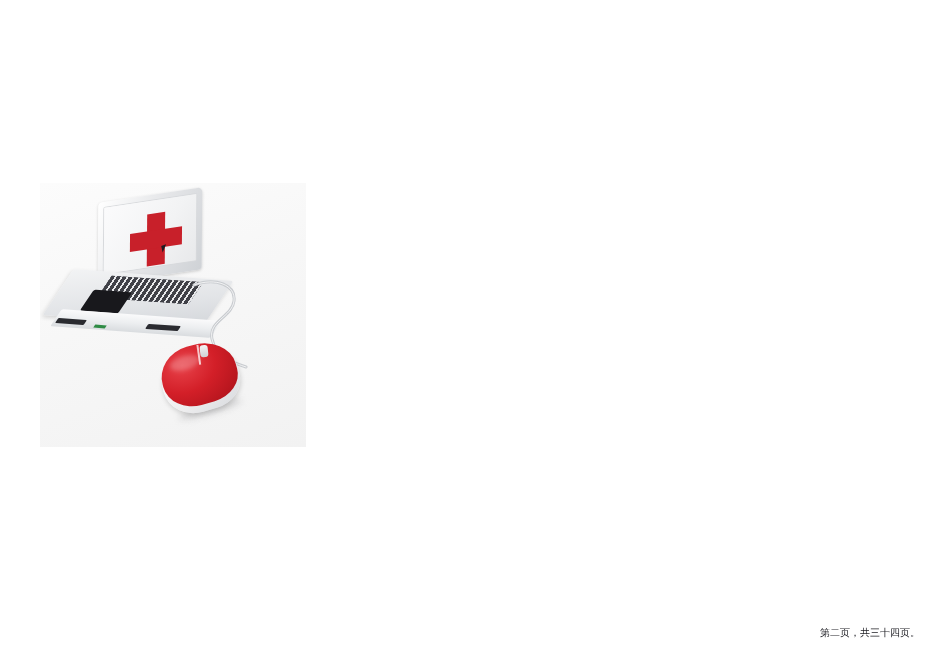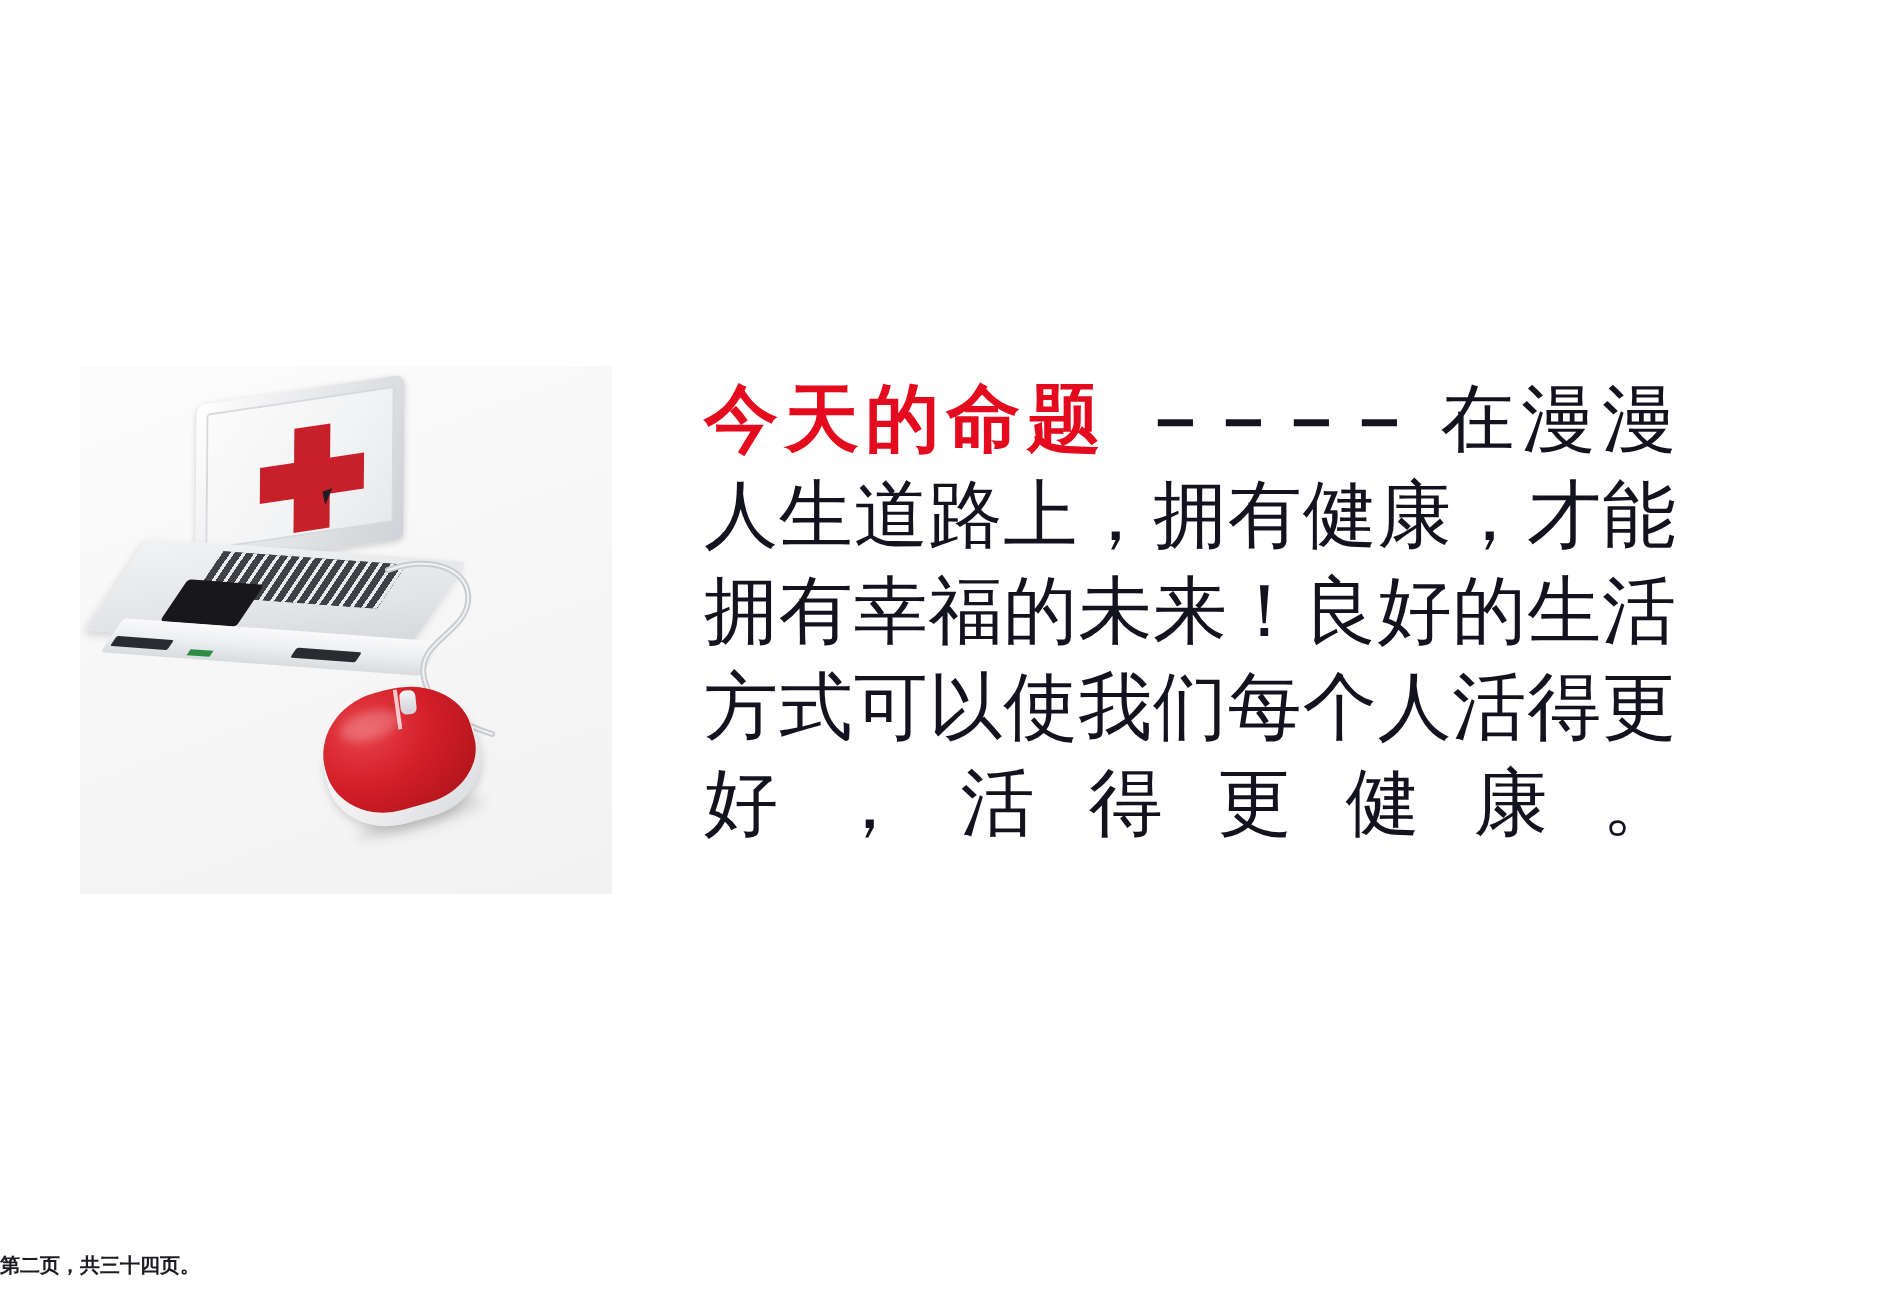--- a/index.html
+++ b/index.html
@@ -241,24 +241,23 @@
     font-weight: 700;
     letter-spacing: -3px;
   }
 
   
   #footer {
     position: absolute;
     left: 0;
     top: 626px;
     width: 920px;
-    text-align: left;
+    text-align: right;
     font-size: 10px;
     color: #1c1c22;
-    font-weight: bold;
   }
 </style>
 </head>
 <body>
 
 <div id="slide">
 
   <div id="photo">
 
     <div class="lid">
@@ -295,21 +294,18 @@
       <div class="mouse-base"></div>
       <div class="mouse-body">
         <div class="mouse-hilite"></div>
       </div>
       <div class="mouse-split"></div>
       <div class="mouse-wheel"></div>
     </div>
 
   </div>
 
-  <div id="textblock">
-    <p class="para"><span class="red">今天的命题</span><span> </span><span class="dashes">－－－－</span><span> </span><span>在漫漫人生道路上，拥有健康，才能拥有幸福的未来！良好的生活方式可以使我们每个人活得更好，活得更健康。</span></p>
-  </div>
 
   <div id="footer">
     <span>第二页，共三十四页。</span>
   </div>
 
 </div>
 
 </body></html>

